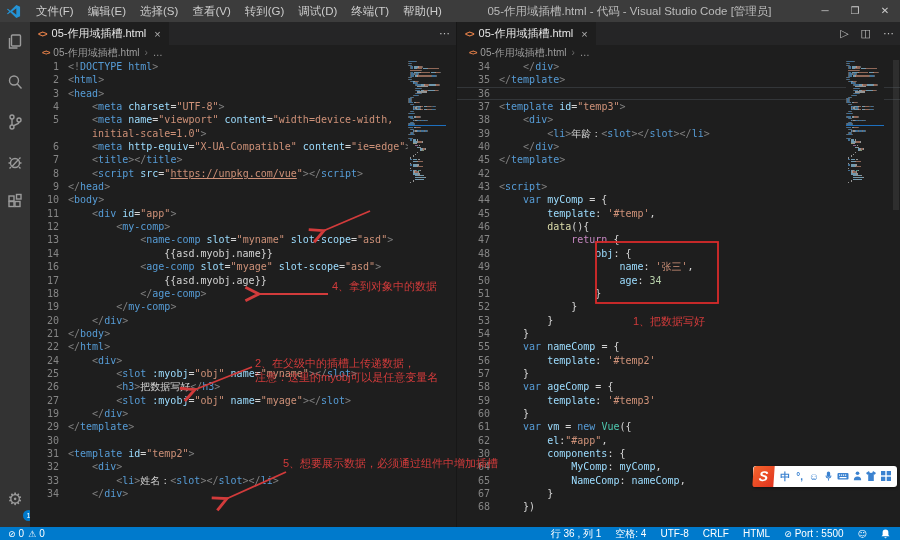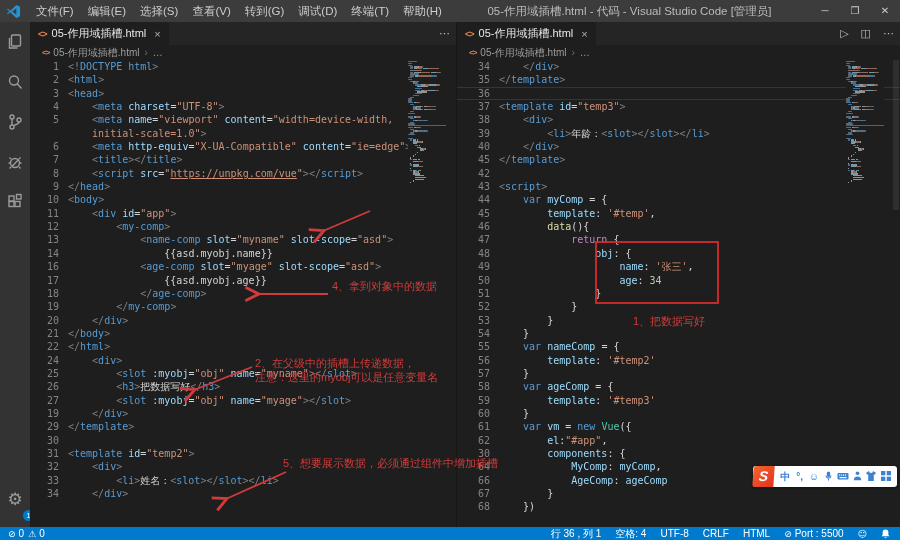--- a/index.html
+++ b/index.html
@@ -321,21 +321,21 @@
           <div class="crow"><span class="lnum">55</span><span class="ltext"><span class="tk-b">    var</span><span class="tk-w"> </span><span class="tk-lb">nameComp</span><span class="tk-w"> = {</span></span></div>
           <div class="crow"><span class="lnum">56</span><span class="ltext"><span class="tk-lb">        template</span><span class="tk-w">: </span><span class="tk-s">'#temp2'</span></span></div>
           <div class="crow"><span class="lnum">57</span><span class="ltext"><span class="tk-w">    }</span></span></div>
           <div class="crow"><span class="lnum">58</span><span class="ltext"><span class="tk-b">    var</span><span class="tk-w"> </span><span class="tk-lb">ageComp</span><span class="tk-w"> = {</span></span></div>
           <div class="crow"><span class="lnum">59</span><span class="ltext"><span class="tk-lb">        template</span><span class="tk-w">: </span><span class="tk-s">'#temp3'</span></span></div>
           <div class="crow"><span class="lnum">60</span><span class="ltext"><span class="tk-w">    }</span></span></div>
           <div class="crow"><span class="lnum">61</span><span class="ltext"><span class="tk-b">    var</span><span class="tk-w"> </span><span class="tk-lb">vm</span><span class="tk-w"> = </span><span class="tk-b">new</span><span class="tk-w"> </span><span class="tk-t">Vue</span><span class="tk-w">({</span></span></div>
           <div class="crow"><span class="lnum">62</span><span class="ltext"><span class="tk-lb">        el</span><span class="tk-w">:</span><span class="tk-s">"#app"</span><span class="tk-w">,</span></span></div>
           <div class="crow"><span class="lnum">30</span><span class="ltext"><span class="tk-lb">        components</span><span class="tk-w">: {</span></span></div>
           <div class="crow"><span class="lnum">64</span><span class="ltext"><span class="tk-lb">            MyComp</span><span class="tk-w">: </span><span class="tk-lb">myComp</span><span class="tk-w">,</span></span></div>
-          <div class="crow"><span class="lnum">66</span><span class="ltext"><span class="tk-lb">            AgeComp</span><span class="tk-w">: </span><span class="tk-lb">ageComp</span></span></div>
+          <div class="crow"><span class="lnum">65</span><span class="ltext"><span class="tk-lb">            NameComp</span><span class="tk-w">: </span><span class="tk-lb">nameComp</span><span class="tk-w">,</span></span></div>
           <div class="crow"><span class="lnum">67</span><span class="ltext"><span class="tk-w">        }</span></span></div>
           <div class="crow"><span class="lnum">68</span><span class="ltext"><span class="tk-w">    })</span></span></div>
         </div>
       <div class="minimap" id="map-right">
           <div class="mrow"><span class="mtk tk-g" style="margin-left: 0px; width: 1.16px;"></span><span class="mtk tk-b" style="margin-left: 0px; width: 6.96px;"></span><span class="mtk tk-g" style="margin-left: 0px; width: 0.58px;"></span></div>
           <div class="mrow"><span class="mtk tk-g" style="margin-left: 0px; width: 0.58px;"></span><span class="mtk tk-b" style="margin-left: 0px; width: 2.32px;"></span><span class="mtk tk-g" style="margin-left: 0px; width: 0.58px;"></span></div>
           <div class="mrow"><span class="mtk tk-g" style="margin-left: 0px; width: 0.58px;"></span><span class="mtk tk-b" style="margin-left: 0px; width: 2.32px;"></span><span class="mtk tk-g" style="margin-left: 0px; width: 0.58px;"></span></div>
           <div class="mrow"><span class="mtk tk-g" style="margin-left: 2.32px; width: 0.58px;"></span><span class="mtk tk-b" style="margin-left: 0px; width: 2.32px;"></span><span class="mtk tk-lb" style="margin-left: 0.58px; width: 4.06px;"></span><span class="mtk tk-w" style="margin-left: 0px; width: 0.58px;"></span><span class="mtk tk-s" style="margin-left: 0px; width: 4.06px;"></span><span class="mtk tk-g" style="margin-left: 0px; width: 0.58px;"></span></div>
           <div class="mrow"><span class="mtk tk-g" style="margin-left: 2.32px; width: 0.58px;"></span><span class="mtk tk-b" style="margin-left: 0px; width: 2.32px;"></span><span class="mtk tk-lb" style="margin-left: 0.58px; width: 2.32px;"></span><span class="mtk tk-w" style="margin-left: 0px; width: 0.58px;"></span><span class="mtk tk-s" style="margin-left: 0px; width: 5.8px;"></span><span class="mtk tk-lb" style="margin-left: 0.58px; width: 4.06px;"></span><span class="mtk tk-w" style="margin-left: 0px; width: 0.58px;"></span><span class="mtk tk-s" style="margin-left: 0px; width: 11.6px;"></span></div>
           <div class="mrow"><span class="mtk tk-s" style="margin-left: 2.32px; width: 10.44px;"></span><span class="mtk tk-g" style="margin-left: 0px; width: 0.58px;"></span></div>

